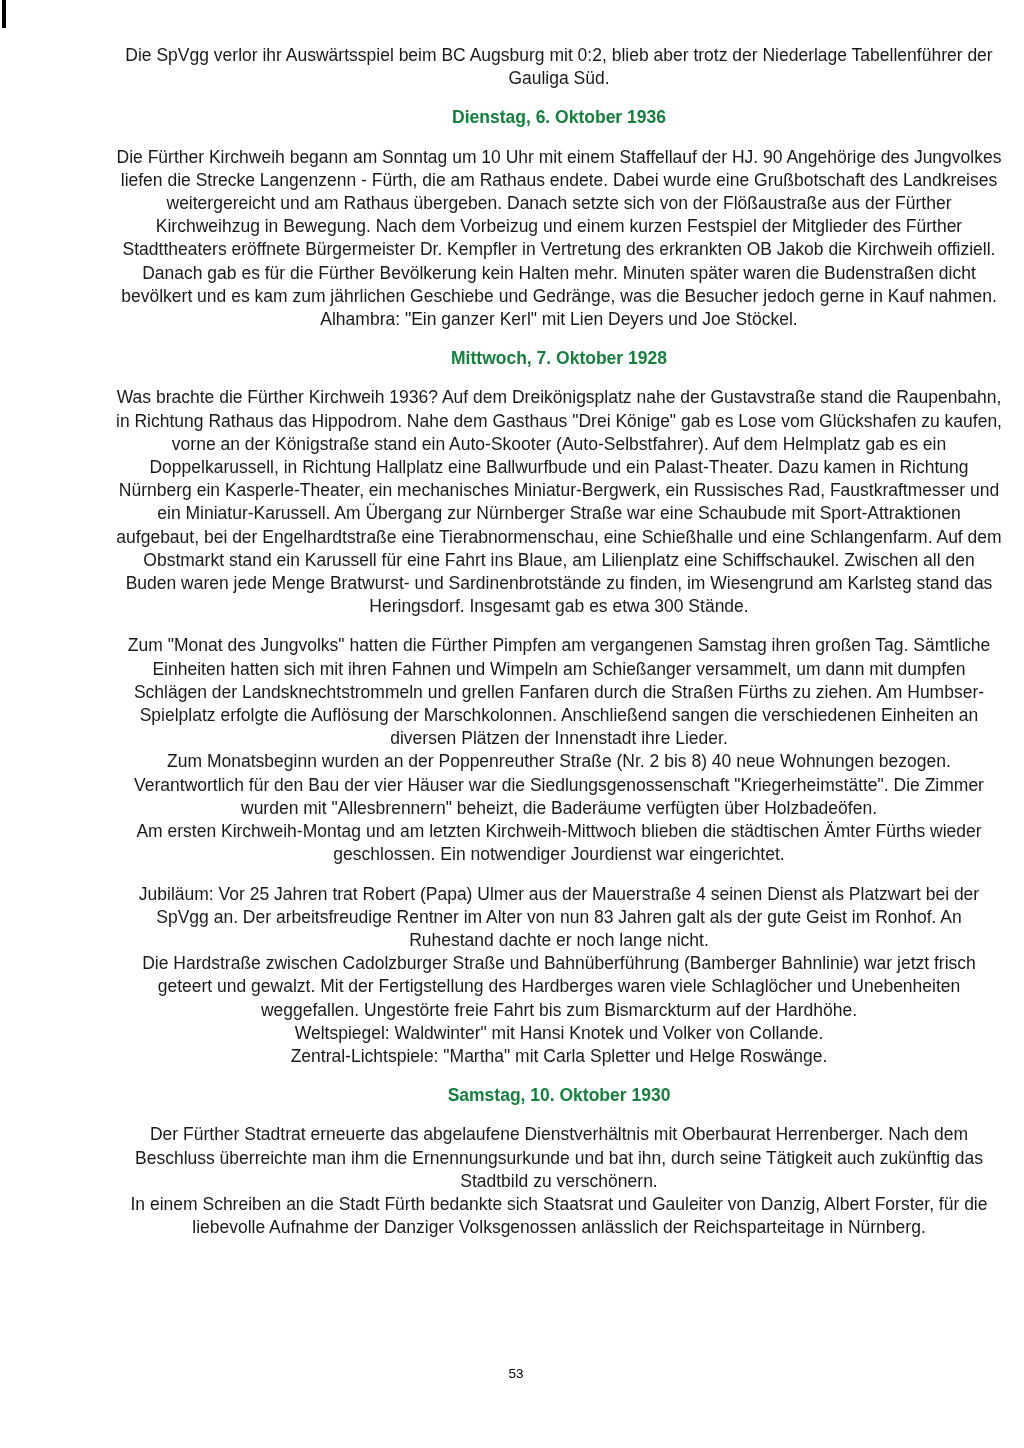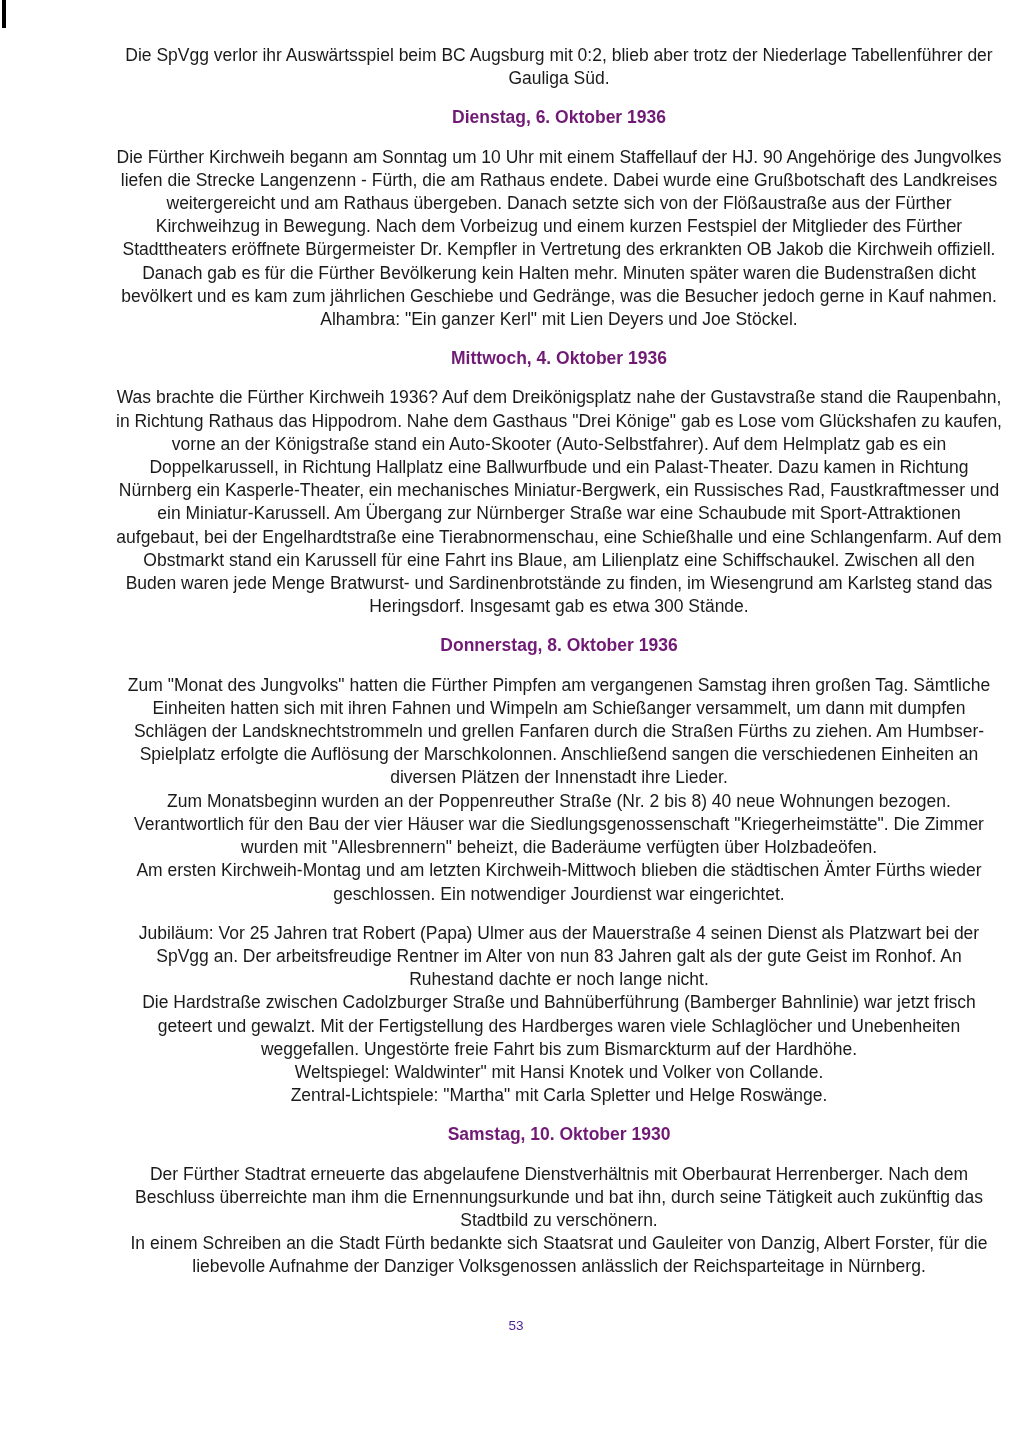--- a/index.html
+++ b/index.html
@@ -35,55 +35,54 @@
     margin-left: 41px;
   }
   .content p.body {
     margin: 0 0 16px 0;
     white-space: pre-line;
   }
   .content h2.day-heading {
     margin: 0 0 16px 0;
     font-size: 17.5px;
     font-weight: bold;
-    color: #701a75;
+    color: #15803d;
   }
   .footer {
     position: absolute;
     left: 73px;
-    top: 1318px;
+    top: 1366px;
     width: 886px;
     text-align: center;
     font-size: 13.5px;
-    color: #4c1d95;
+    color: #000000;
     font-family: "Liberation Sans", sans-serif;
   }
 </style>
 </head>
 <body>
 
 <div class="page">
   <div class="scan-artifact"></div>
 
   <div class="content">
     <p class="body">Die SpVgg verlor ihr Auswärtsspiel beim BC Augsburg mit 0:2, blieb aber trotz der Niederlage Tabellenführer der Gauliga Süd.</p>
 
     <section>
       <h2 class="day-heading">Dienstag, 6. Oktober 1936</h2>
       <p class="body">Die Fürther Kirchweih begann am Sonntag um 10 Uhr mit einem Staffellauf der HJ. 90 Angehörige des Jungvolkes liefen die Strecke Langenzenn - Fürth, die am Rathaus endete. Dabei wurde eine Grußbotschaft des Landkreises weitergereicht und am Rathaus übergeben. Danach setzte sich von der Flößaustraße aus der Fürther Kirchweihzug in Bewegung. Nach dem Vorbeizug und einem kurzen Festspiel der Mitglieder des Fürther Stadttheaters eröffnete Bürgermeister Dr. Kempfler in Vertretung des erkrankten OB Jakob die Kirchweih offiziell. Danach gab es für die Fürther Bevölkerung kein Halten mehr. Minuten später waren die Budenstraßen dicht bevölkert und es kam zum jährlichen Geschiebe und Gedränge, was die Besucher jedoch gerne in Kauf nahmen.
 Alhambra: "Ein ganzer Kerl" mit Lien Deyers und Joe Stöckel.</p>
     </section>
 
     <section>
-      <h2 class="day-heading">Mittwoch, 4. Oktober 1936</h2>
+      <h2 class="day-heading">Mittwoch, 7. Oktober 1928</h2>
       <p class="body">Was brachte die Fürther Kirchweih 1936? Auf dem Dreikönigsplatz nahe der Gustavstraße stand die Raupenbahn, in Richtung Rathaus das Hippodrom. Nahe dem Gasthaus "Drei Könige" gab es Lose vom Glückshafen zu kaufen, vorne an der Königstraße stand ein Auto-Skooter (Auto-Selbstfahrer). Auf dem Helmplatz gab es ein Doppelkarussell, in Richtung Hallplatz eine Ballwurfbude und ein Palast-Theater. Dazu kamen in Richtung Nürnberg ein Kasperle-Theater, ein mechanisches Miniatur-Bergwerk, ein Russisches Rad, Faustkraftmesser und ein Miniatur-Karussell. Am Übergang zur Nürnberger Straße war eine Schaubude mit Sport-Attraktionen aufgebaut, bei der Engelhardtstraße eine Tierabnormenschau, eine Schießhalle und eine Schlangenfarm. Auf dem Obstmarkt stand ein Karussell für eine Fahrt ins Blaue, am Lilienplatz eine Schiffschaukel. Zwischen all den Buden waren jede Menge Bratwurst- und Sardinenbrotstände zu finden, im Wiesengrund am Karlsteg stand das Heringsdorf. Insgesamt gab es etwa 300 Stände.</p>
     </section>
 
     <section>
-      <h2 class="day-heading">Donnerstag, 8. Oktober 1936</h2>
       <p class="body">Zum "Monat des Jungvolks" hatten die Fürther Pimpfen am vergangenen Samstag ihren großen Tag. Sämtliche Einheiten hatten sich mit ihren Fahnen und Wimpeln am Schießanger versammelt, um dann mit dumpfen Schlägen der Landsknechtstrommeln und grellen Fanfaren durch die Straßen Fürths zu ziehen. Am Humbser-Spielplatz erfolgte die Auflösung der Marschkolonnen. Anschließend sangen die verschiedenen Einheiten an diversen Plätzen der Innenstadt ihre Lieder.
 Zum Monatsbeginn wurden an der Poppenreuther Straße (Nr. 2 bis 8) 40 neue Wohnungen bezogen. Verantwortlich für den Bau der vier Häuser war die Siedlungsgenossenschaft "Kriegerheimstätte". Die Zimmer wurden mit "Allesbrennern" beheizt, die Baderäume verfügten über Holzbadeöfen.
 Am ersten Kirchweih-Montag und am letzten Kirchweih-Mittwoch blieben die städtischen Ämter Fürths wieder geschlossen. Ein notwendiger Jourdienst war eingerichtet.</p>
     </section>
 
     <section>
       <p class="body">Jubiläum: Vor 25 Jahren trat Robert (Papa) Ulmer aus der Mauerstraße 4 seinen Dienst als Platzwart bei der SpVgg an. Der arbeitsfreudige Rentner im Alter von nun 83 Jahren galt als der gute Geist im Ronhof. An Ruhestand dachte er noch lange nicht.
 Die Hardstraße zwischen Cadolzburger Straße und Bahnüberführung (Bamberger Bahnlinie) war jetzt frisch geteert und gewalzt. Mit der Fertigstellung des Hardberges waren viele Schlaglöcher und Unebenheiten weggefallen. Ungestörte freie Fahrt bis zum Bismarckturm auf der Hardhöhe.
 Weltspiegel: Waldwinter" mit Hansi Knotek und Volker von Collande.
 Zentral-Lichtspiele: "Martha" mit Carla Spletter und Helge Roswänge.</p>

